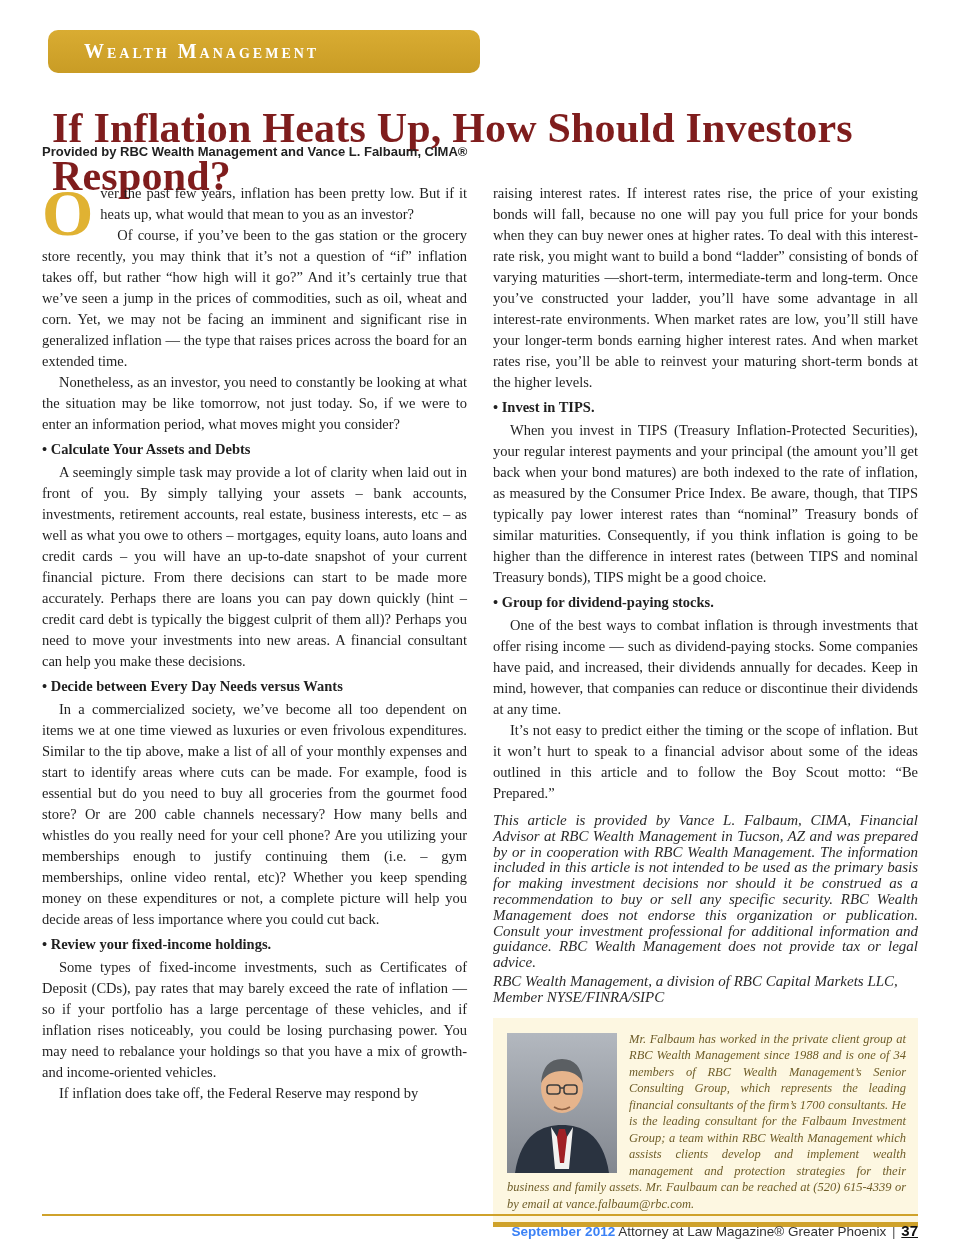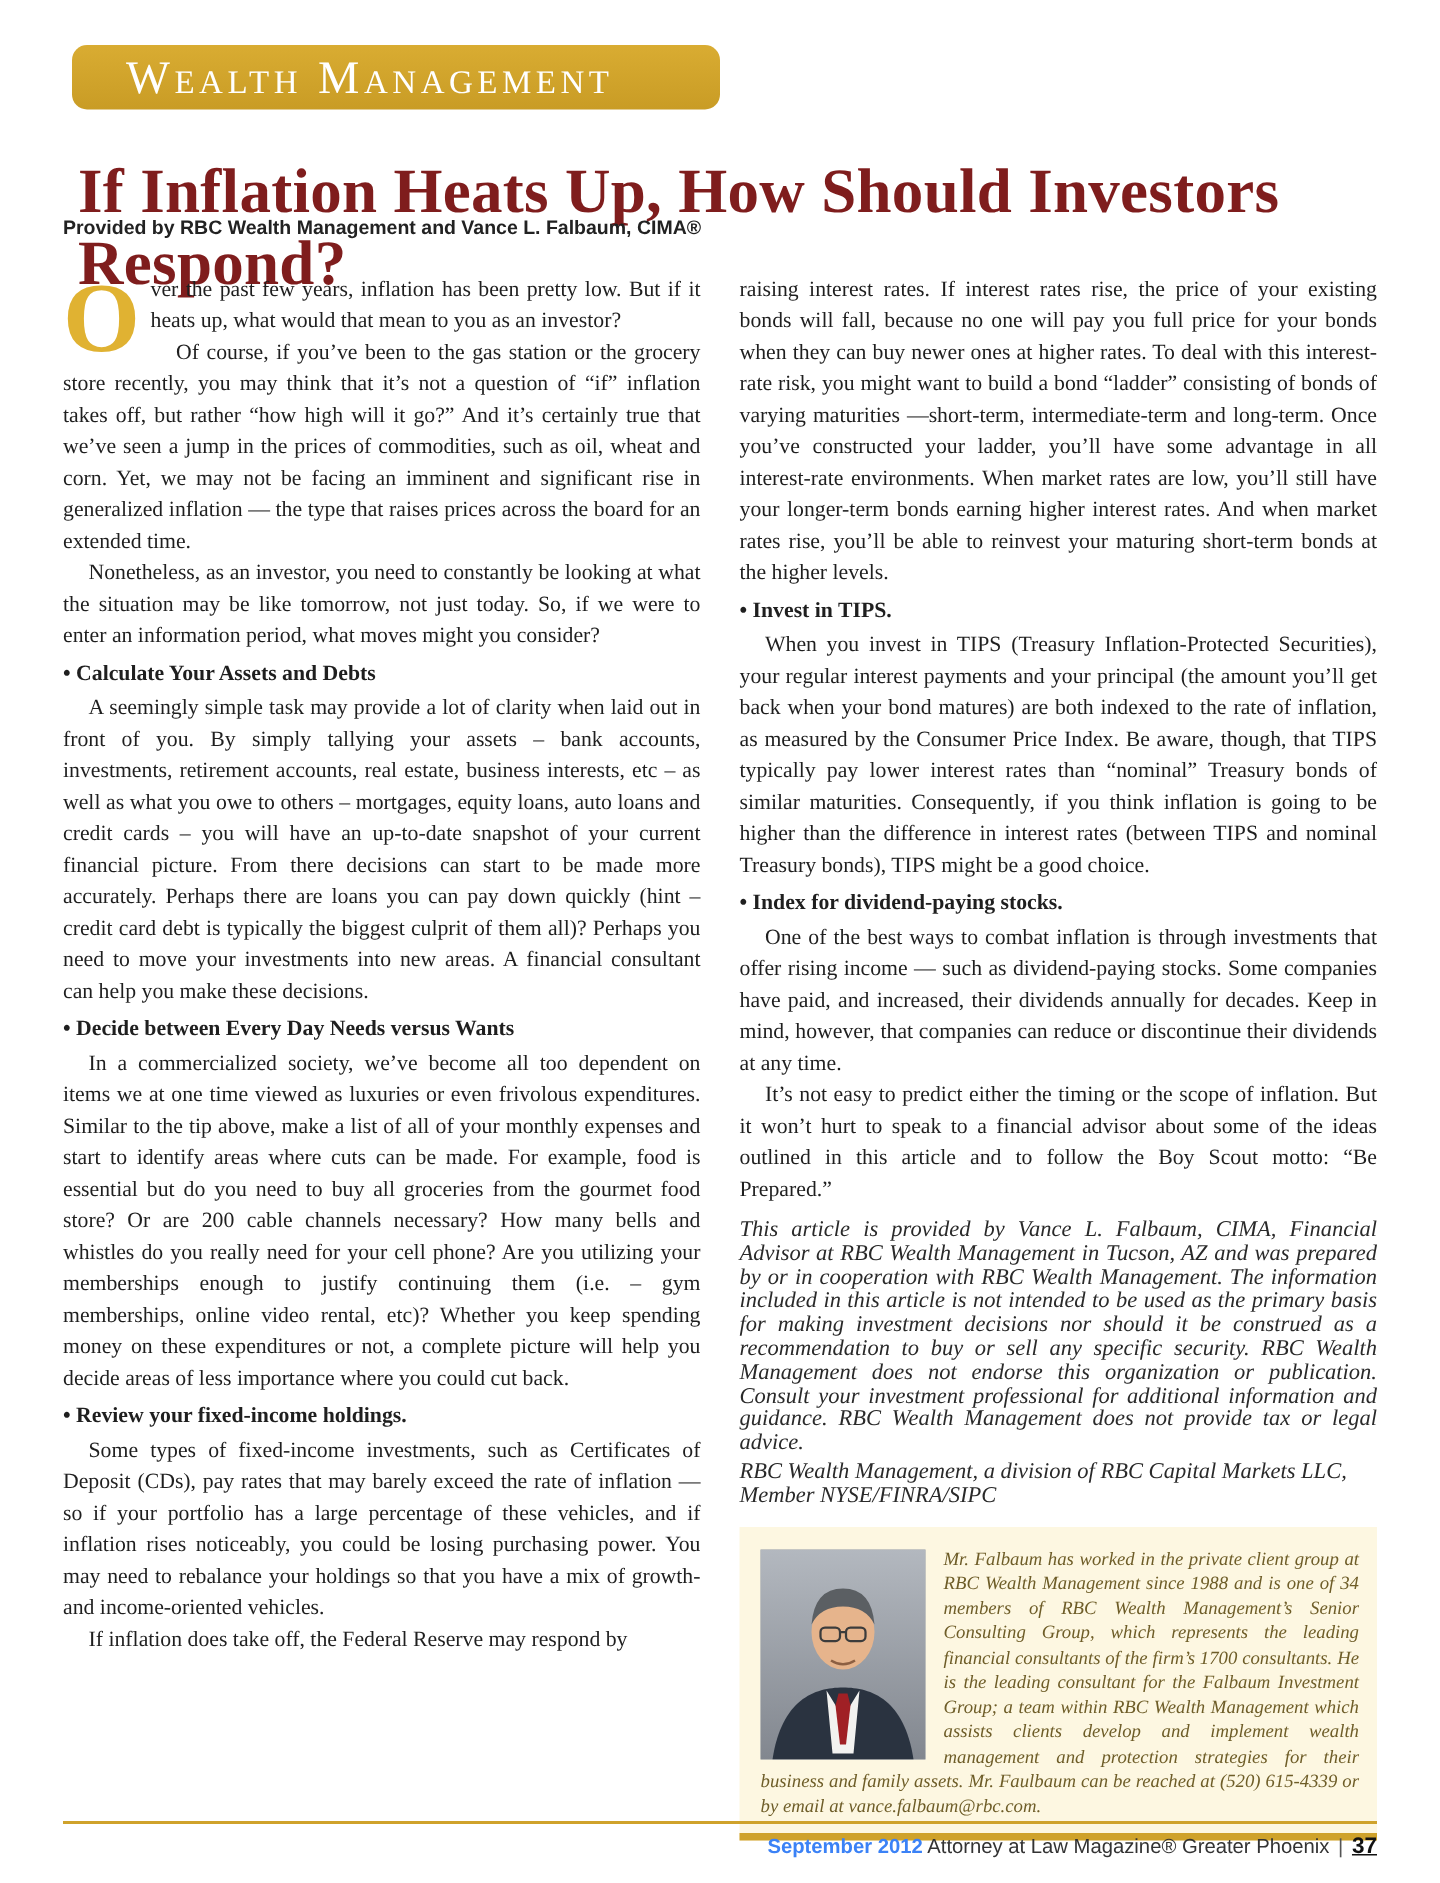--- a/index.html
+++ b/index.html
@@ -16,23 +16,23 @@
   .badge {
     position: absolute; left: 48px; top: 30px;
     width: 432px; height: 43px;
     background: linear-gradient(#d9ac32, #c99c25);
     border-radius: 10px;
     display: flex; align-items: center;
     padding-left: 36px; box-sizing: border-box;
   }
   .badge-text {
     font-variant: small-caps;
-    font-weight: normal;
+    font-weight: bold;
     color: #ffffff;
-    font-size: 31px;
+    font-size: 20px;
     letter-spacing: 3px;
     font-family: "Liberation Serif", serif;
   }
 
   
   .title {
     position: absolute; left: 42px; top: 94px; width: 880px;
     margin: 10px;
     font-family: "Liberation Serif", serif;
     font-size: 42px; font-weight: bold;
@@ -142,21 +142,21 @@
       <p class="p indent">In a commercialized society, we’ve become all too dependent on items we at one time viewed as luxuries or even frivolous expenditures. Similar to the tip above, make a list of all of your monthly expenses and start to identify areas where cuts can be made. For example, food is essential but do you need to buy all groceries from the gourmet food store? Or are 200 cable channels necessary?  How many bells and whistles do you really need for your cell phone? Are you utilizing your memberships enough to justify continuing them (i.e. – gym memberships, online video rental, etc)? Whether you keep spending money on these expenditures or not, a complete picture will help you decide areas of less importance where you could cut back.</p>
       <p class="head">• Review your fixed-income holdings.</p>
       <p class="p indent">Some types of fixed-income investments, such as Certificates of Deposit (CDs), pay rates that may barely exceed the rate of inflation — so if your portfolio has a large percentage of these vehicles, and if inflation rises noticeably, you could be losing purchasing power. You may need to rebalance your holdings so that you have a mix of growth- and income-oriented vehicles.</p>
       <p class="p indent">If inflation does take off, the Federal Reserve may respond by</p>
     </div>
 
     <div class="col">
       <p class="p">raising interest rates. If interest rates rise, the price of your existing bonds will fall, because no one will pay you full price for your bonds when they can buy newer ones at higher rates. To deal with this interest-rate risk, you might want to build a bond “ladder” consisting of bonds of varying maturities —short-term, intermediate-term and long-term. Once you’ve constructed your ladder, you’ll have some advantage in all interest-rate environments. When market rates are low, you’ll still have your longer-term bonds earning higher interest rates. And when market rates rise, you’ll be able to reinvest your maturing short-term bonds at the higher levels.</p>
       <p class="head">• Invest in TIPS.</p>
       <p class="p indent">When you invest in TIPS (Treasury Inflation-Protected Securities), your regular interest payments and your principal (the amount you’ll get back when your bond matures) are both indexed to the rate of inflation, as measured by the Consumer Price Index. Be aware, though, that TIPS typically pay lower interest rates than “nominal” Treasury bonds of similar maturities. Consequently, if you think inflation is going to be higher than the difference in interest rates (between TIPS and nominal Treasury bonds), TIPS might be a good choice.</p>
-      <p class="head">• Index for dividend-paying stocks.</p>
+      <p class="head">• Group for dividend-paying stocks.</p>
       <p class="p indent">One of the best ways to combat inflation is through investments that offer rising income — such as dividend-paying stocks. Some companies have paid, and increased, their dividends annually for decades. Keep in mind, however, that companies can reduce or discontinue their dividends at any time.</p>
       <p class="p indent">It’s not easy to predict either the timing or the scope of inflation. But it won’t hurt to speak to a financial advisor about some of the ideas outlined in this article and to follow the Boy Scout motto: “Be Prepared.”</p>
 
       <p class="disclaimer">This article is provided by Vance L. Falbaum, CIMA, Financial Advisor at RBC Wealth Management in Tucson, AZ  and was prepared by or in cooperation with RBC Wealth Management.  The information included in this article is not intended to be used as the primary basis for making investment decisions nor should it be construed as a recommendation to buy or sell any specific security. RBC Wealth Management does not endorse this organization or publication. Consult your investment professional for additional information and guidance. RBC Wealth Management does not provide tax or legal advice.</p>
       <p class="disclaimer disc2">RBC Wealth Management, a division of RBC Capital Markets LLC, Member NYSE/FINRA/SIPC</p>
 
       <div class="bio-box">
         <div class="photo">
           <svg width="110" height="140" viewBox="0 0 110 140" xmlns="http://www.w3.org/2000/svg">
             <defs>

